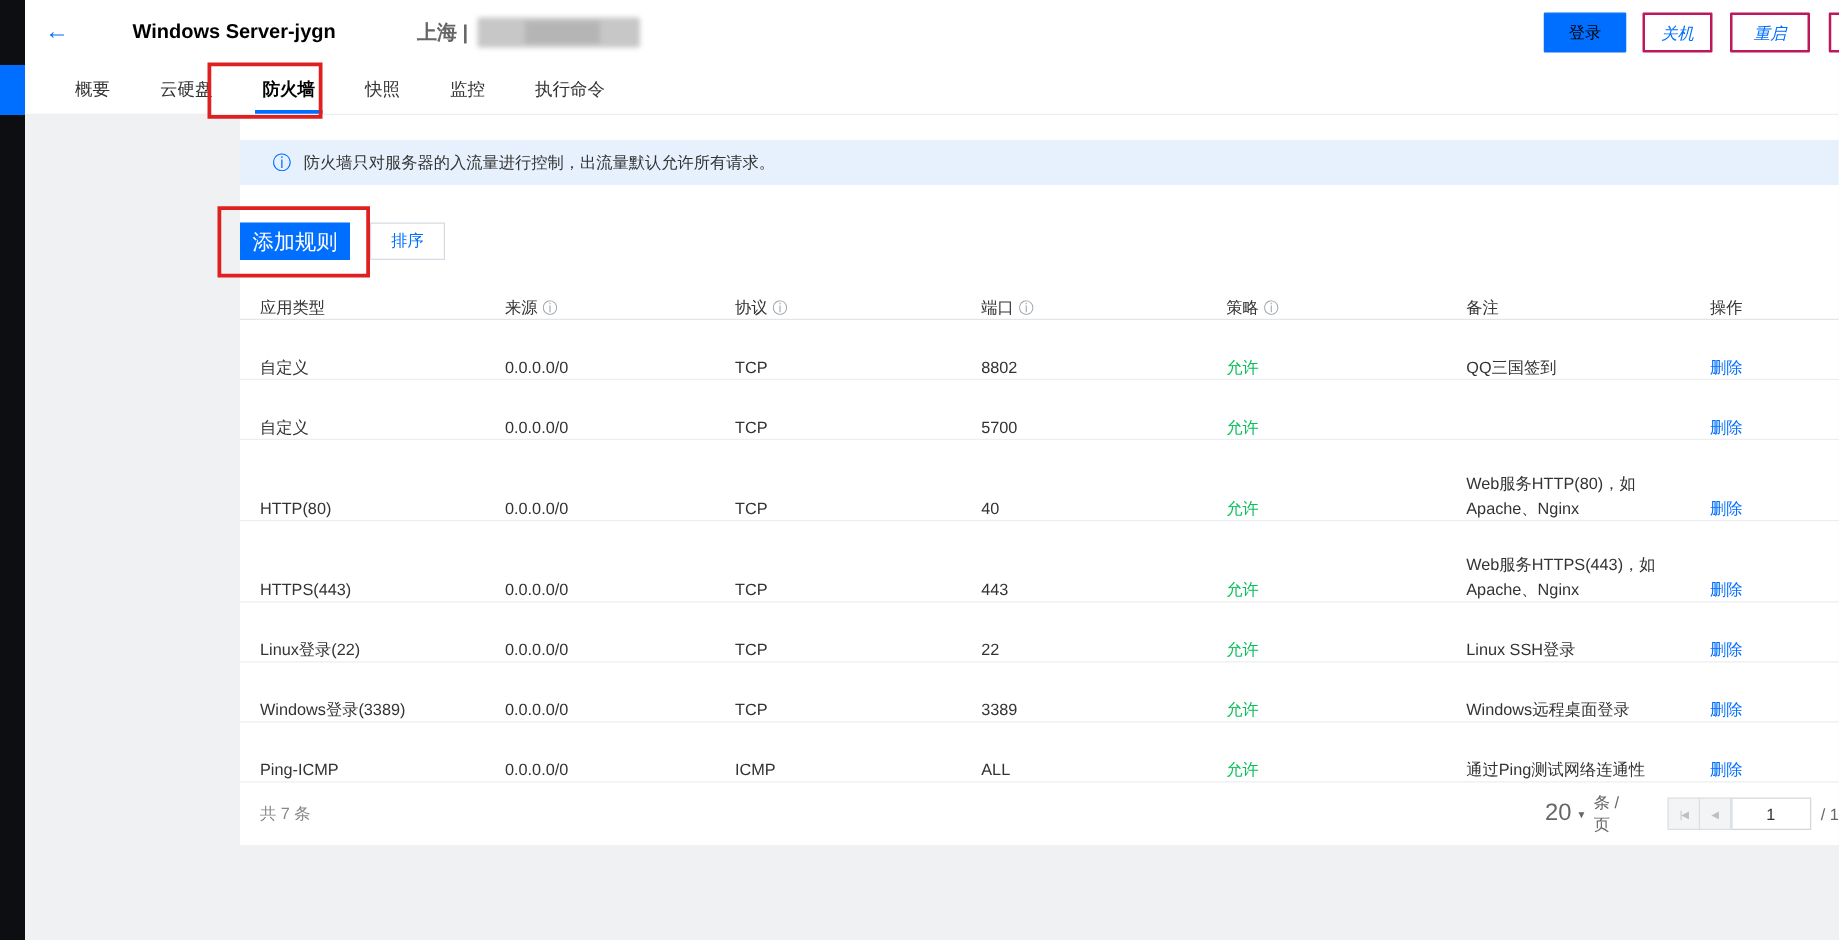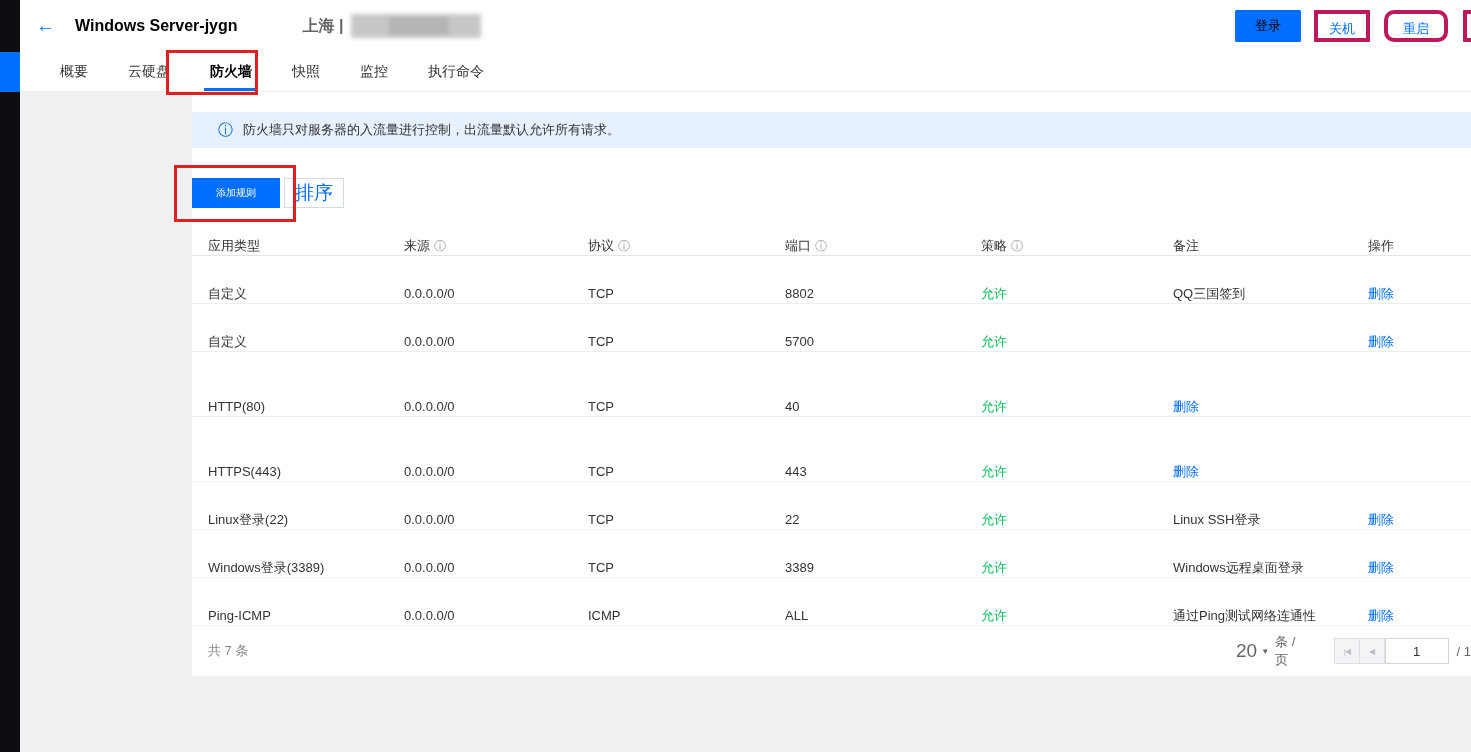--- a/index.html
+++ b/index.html
@@ -6,47 +6,47 @@
   html,body { width:1471px; height:752px; overflow:hidden;
     font-family:"Liberation Sans","DejaVu Sans",sans-serif; background:#f0f1f2; }
 
   
   .nav-strip { position:absolute; left:0; top:0; width:20px; height:752px; background:#0c0e12; }
   .nav-strip .accent { position:absolute; left:0; top:52px; width:20px; height:40px; background:#006eff; }
 
   
   .header { position:absolute; left:20px; top:0; width:1451px; height:52px; background:#fff; display:flex; align-items:center; }
   .back { color:#006eff; font-size:19px; margin:0 20px 0 16px; cursor:pointer; }
-  .title { font-size:16px; font-weight:bold; color:#000; }
+  .title { font-size:16px; font-weight:bold; color:#000;margin-left:31px; }
   .region { font-size:16px; color:#666; margin-left:65px;font-weight:bold; }
   .redacted { display:inline-block; width:130px; height:24px; margin-left:8px; background:#c7c7c7; filter:blur(2px); border-radius:2px; position:relative; }
   .redacted::after { content:""; position:absolute; left:38px; top:3px; width:60px; height:18px; background:#b5b5b5; }
   .hbtn { position:absolute; top:10px; height:32px; font-size:13px; text-align:center; line-height:30px; cursor:pointer; border-radius:1px; }
   .hbtn.primary { background:#006eff; border:1px solid #006eff; color:#000000; }
-  .hbtn.ghost { background:#fff; border:4px solid #be185d; color:#006eff; }
+  .hbtn.ghost { background:#fff; border:2px solid #be185d; color:#006eff;font-style:italic; }
   .hbtn.b-login { left:1215px; width:66px; }
   .hbtn.b-shutdown { left:1294px; width:56px; }
-  .hbtn.b-restart { left:1364px; width:64px;border-radius:10px; }
+  .hbtn.b-restart { left:1364px; width:64px; }
   .hbtn.b-partial { left:1443px; width:50px; }
 
   
   .tabbar { position:absolute; left:20px; top:52px; width:1451px; height:40px; background:#fff; display:flex; align-items:stretch; padding-left:20px; border-bottom:1px solid #eee; }
   .tab { padding:0 20px; font-size:14px; color:#333; display:flex; align-items:center; cursor:pointer; position:relative; }
   .tab.active { font-weight:bold; color:#000; }
   .tab.active::after { content:""; position:absolute; left:14px; right:14px; bottom:0; height:3px; background:#006eff; }
 
   
   .card { position:absolute; left:192px; top:92px; width:1279px; height:584px; background:#fff; }
 
   .banner { position:absolute; left:0; top:20px; width:100%; height:36px; background:#e7f1fd; display:flex; align-items:center; padding-left:26px; font-size:13px; color:#333; }
   .banner .info-i { color:#006eff; font-size:15px; margin-right:10px; }
 
   .toolbar { position:absolute; left:0; top:86px; display:flex; }
-  .btn-add { width:88px; height:30px; background:#006eff; color:#fff; border:none; font-size:10px; cursor:pointer; }
-  .btn-sort { width:60px; height:30px; margin-left:4px; background:#fff; color:#006eff; border:1px solid #d5dbe2; font-size:19px; cursor:pointer; }
+  .btn-add { width:88px; height:30px; background:#006eff; color:#fff; border:none; font-size:17px; cursor:pointer; }
+  .btn-sort { width:60px; height:30px; margin-left:16px; background:#fff; color:#006eff; border:1px solid #d5dbe2; font-size:13px; cursor:pointer; }
 
   
   .table { position:absolute; left:0; top:126px; width:1279px; }
   .trow { display:flex; align-items:flex-end; border-bottom:1px solid #eceef1; }
   .thead { height:38px; color:#666; font-size:13px; border-bottom:1px solid #e2e5e9; }
   .trow.h48 { height:48px; }
   .trow.h65 { height:65px; }
   .cell { padding-left:16px; font-size:13px; color:#333; line-height:1.5; }
   .c0 { width:196px; } .c1 { width:184px; } .c2 { width:197px; }
   .c3 { width:196px; } .c4 { width:192px; } .c5 { width:195px; } .c6 { width:119px; }
@@ -140,29 +140,31 @@
       <div class="cell c5"></div>
       <div class="cell c6"><span class="del-link">删除</span></div>
     </div>
 
     <div class="trow h65">
       <div class="cell c0">HTTP(80)</div>
       <div class="cell c1">0.0.0.0/0</div>
       <div class="cell c2">TCP</div>
       <div class="cell c3">40</div>
       <div class="cell c4"><span class="policy">允许</span></div>
+      <div class="cell c5">Web服务HTTP(80)，如 Apache、Nginx</div>
       <div class="cell c6"><span class="del-link">删除</span></div>
     </div>
 
     <div class="trow h65">
       <div class="cell c0">HTTPS(443)</div>
       <div class="cell c1">0.0.0.0/0</div>
       <div class="cell c2">TCP</div>
       <div class="cell c3">443</div>
       <div class="cell c4"><span class="policy">允许</span></div>
+      <div class="cell c5">Web服务HTTPS(443)，如 Apache、Nginx</div>
       <div class="cell c6"><span class="del-link">删除</span></div>
     </div>
 
     <div class="trow h48">
       <div class="cell c0">Linux登录(22)</div>
       <div class="cell c1">0.0.0.0/0</div>
       <div class="cell c2">TCP</div>
       <div class="cell c3">22</div>
       <div class="cell c4"><span class="policy">允许</span></div>
       <div class="cell c5">Linux SSH登录</div>

